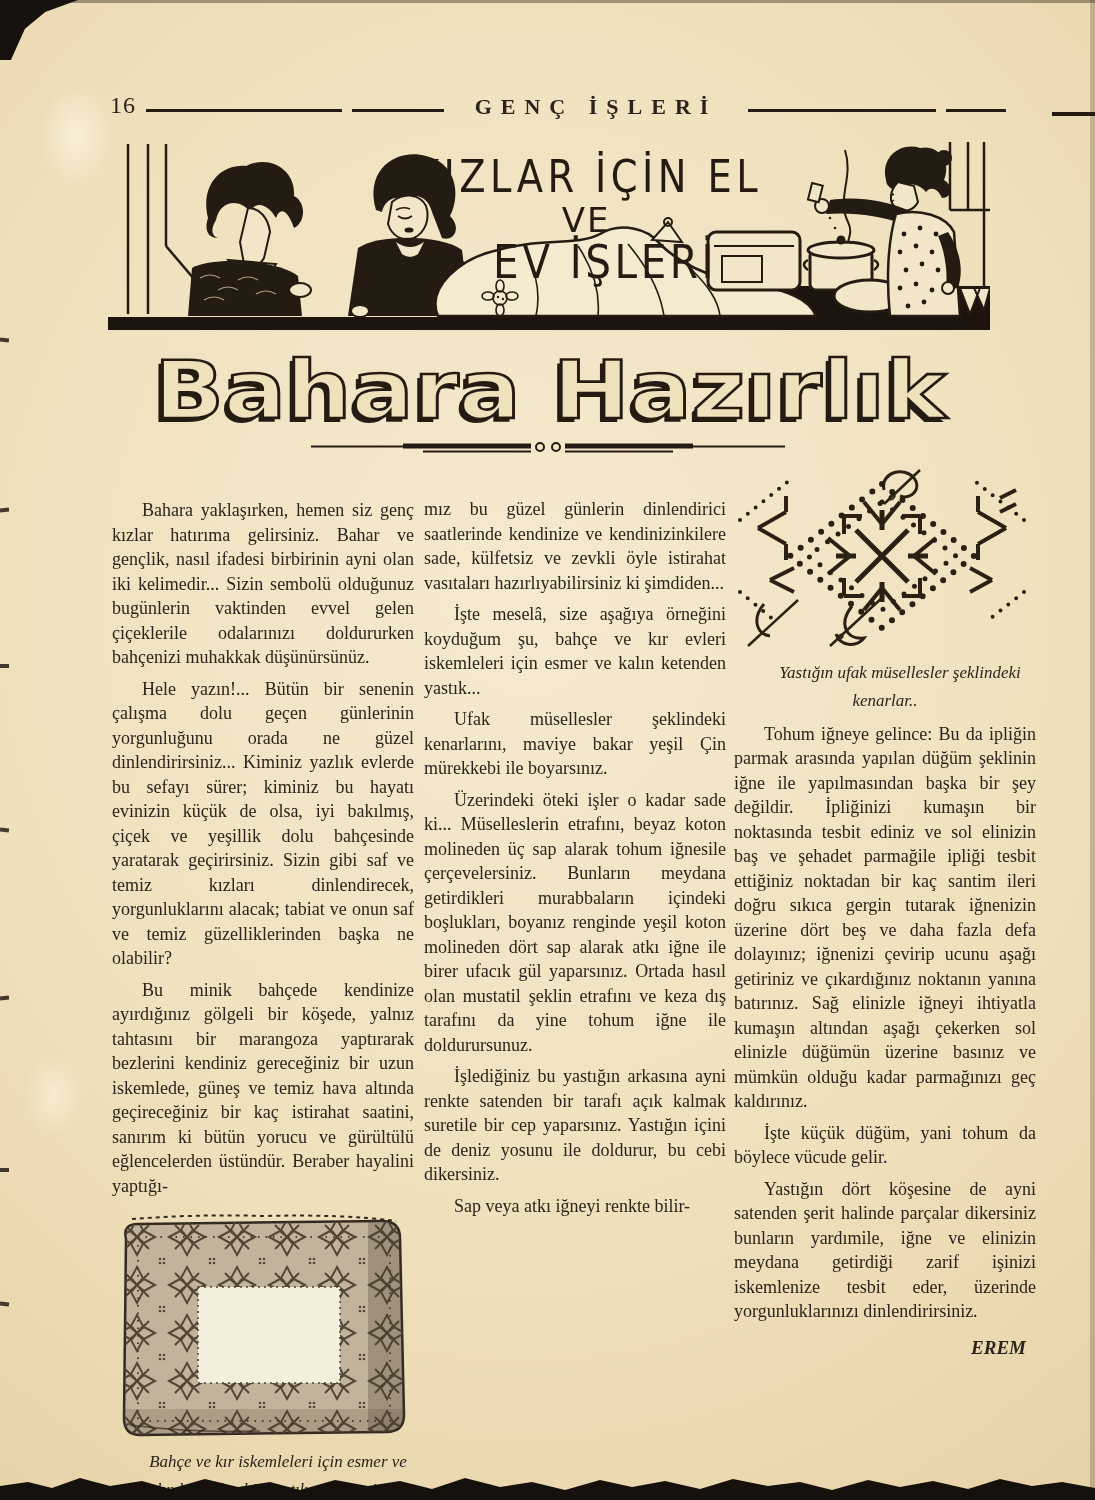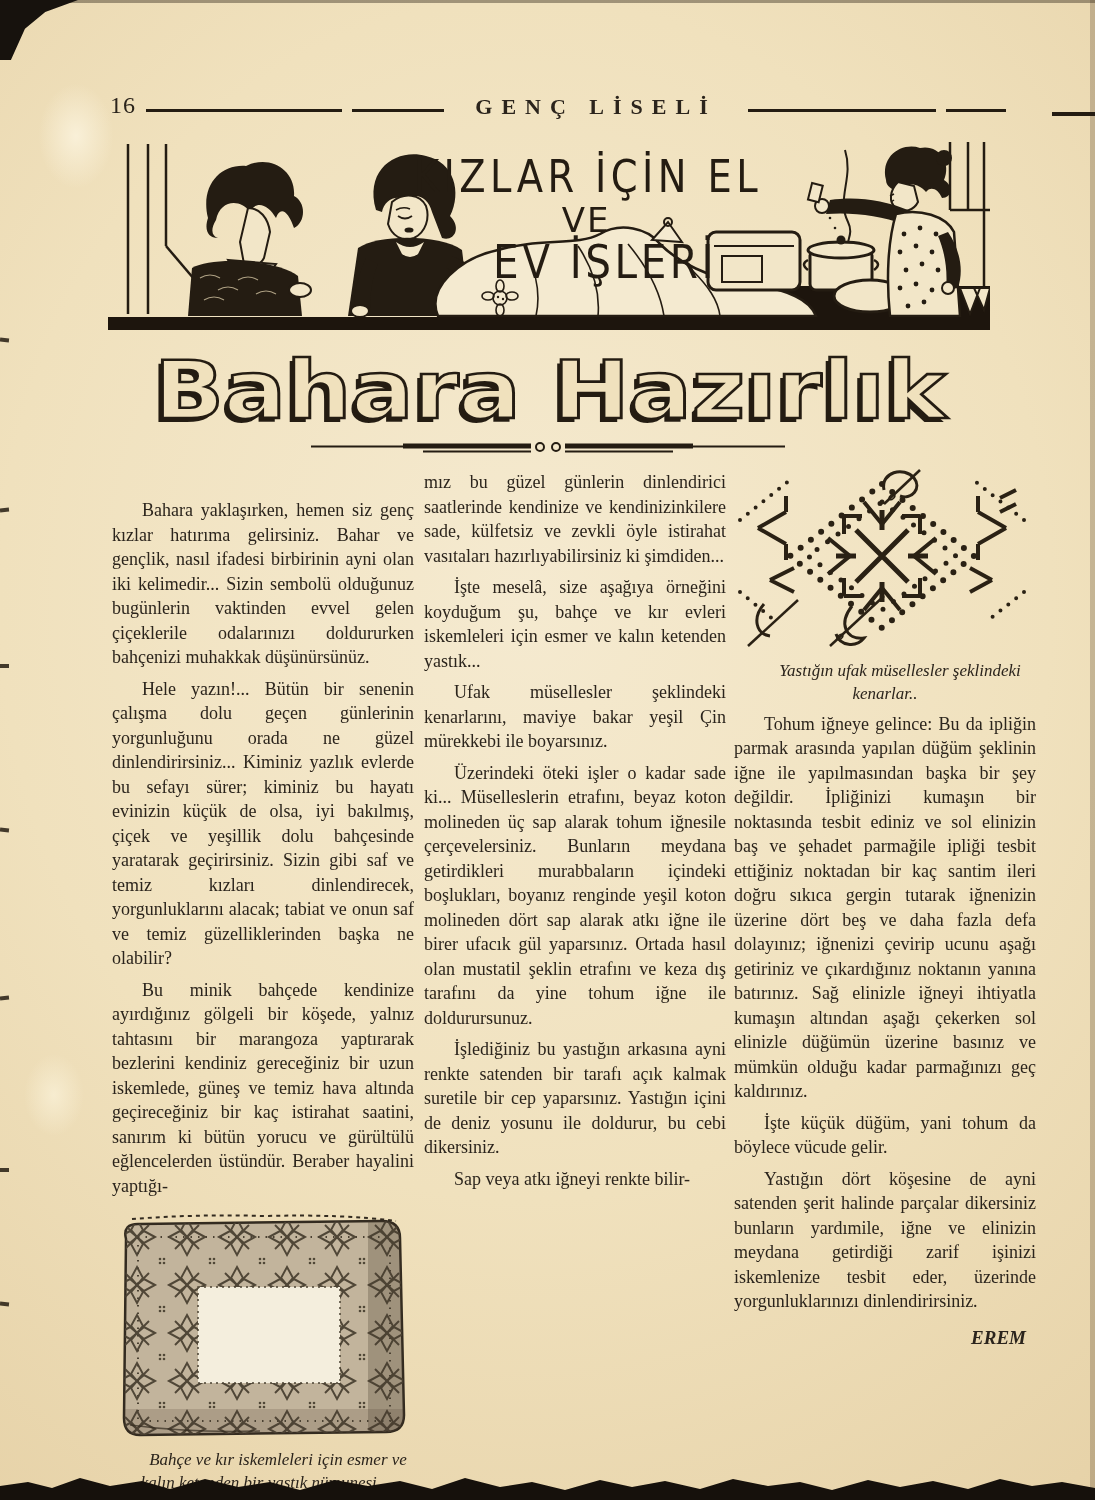--- a/index.html
+++ b/index.html
@@ -22,21 +22,21 @@
   .rule{position:absolute;height:3px;background:#241c12;}
   .masthead{position:absolute;left:448px;top:94px;width:296px;text-align:center;
     font-family:"Liberation Serif",serif;font-weight:bold;font-size:22px;letter-spacing:9px;white-space:nowrap;}
   .header-art{position:absolute;left:108px;top:138px;width:882px;height:194px;}
   .title-wrap{position:absolute;left:138px;top:342px;width:820px;height:104px;}
   .divider{position:absolute;left:293px;top:440px;width:510px;height:16px;}
   .col{position:absolute;top:470px;width:302px;text-align:justify;font-size:18px;line-height:24.5px;}
   .col p{margin:0 0 7px 0;text-indent:30px;}
   .col p.noindent{text-indent:0;}
   .col3{top:468px;}
-  .caption{font-style:italic;text-align:center;font-size:17px;line-height:23px;margin:8px 6px 0 6px;text-indent:0;}
+  .caption{font-style:italic;text-align:center;font-size:17px;line-height:28px;margin:8px 6px 0 6px;text-indent:0;}
   .illus-block{margin-top:8px;}
   .signature{text-align:right;font-weight:bold;font-style:italic;font-size:19px;margin-top:12px;padding-right:10px;}
   .bottom-tear{position:absolute;bottom:0;left:0;}
   svg text{font-family:"DejaVu Sans",sans-serif;}
 </style>
 </head>
 <body>
 
 <div class="page">
 
@@ -49,21 +49,21 @@
   <div class="nick" style="top:508px;transform:rotate(-5deg)"></div>
   <div class="nick" style="top:664px;"></div>
   <div class="nick" style="top:828px;transform:rotate(7deg)"></div>
   <div class="nick" style="top:996px;transform:rotate(-6deg)"></div>
   <div class="nick" style="top:1168px;"></div>
   <div class="nick" style="top:1302px;transform:rotate(5deg)"></div>
 
   <div class="pageno">16</div>
   <div class="rule" style="left:146px;top:109px;width:196px;"></div>
   <div class="rule" style="left:352px;top:109px;width:92px;"></div>
-  <div class="masthead">GENÇ LİSELİ</div>
+  <div class="masthead">GENÇ İŞLERİ</div>
   <div class="rule" style="left:748px;top:109px;width:188px;"></div>
   <div class="rule" style="left:946px;top:109px;width:60px;"></div>
   <div class="rule" style="left:1052px;top:112px;width:43px;height:4px;"></div>
 
   <svg class="header-art" viewBox="0 0 882 194">
     <g stroke="#241c12" fill="none" stroke-width="2.5">
       <line x1="20" y1="6" x2="20" y2="176"></line>
       <line x1="40" y1="6" x2="40" y2="176"></line>
       <line x1="58" y1="6" x2="58" y2="108"></line>
       <line x1="58" y1="108" x2="92" y2="148"></line>
@@ -224,21 +224,21 @@
         <rect x="8" y="196" width="288" height="28" fill="rgba(70,58,42,.18)"></rect>
       </g>
       <rect x="26" y="24" width="252" height="184" fill="none" stroke="#4a4132" stroke-width="2" stroke-dasharray="1.5 6"></rect>
       <rect x="86" y="74" width="142" height="96" fill="#f4eedd" stroke="#4a4132" stroke-width="1.5" stroke-dasharray="2 4"></rect>
       <path d="M20,6 q64,-5 132,-3 q78,-2 132,5" fill="none" stroke="#332b20" stroke-width="2" stroke-dasharray="4 4"></path>
       <path d="M18,212 q60,8 130,6" fill="none" stroke="#332b20" stroke-width="1.5" opacity=".7"></path>
     </svg>
     <p class="caption">Bahçe ve kır iskemleleri için esmer ve kalın ketenden bir yastık nümunesi..</p>
   </div>
 
-  <div class="col" style="left:424px;">
+  <div class="col" style="left:424px;margin-top:27px;">
     <p class="noindent">mız bu güzel günlerin dinlendirici saatlerinde kendinize ve kendinizinkilere sade, külfetsiz ve zevkli öyle istirahat vasıtaları hazırlıyabilirsiniz ki şimdiden...</p>
     <p>İşte meselâ, size aşağıya örneğini koyduğum şu, bahçe ve kır evleri iskemleleri için esmer ve kalın ketenden yastık...</p>
     <p>Ufak müsellesler şeklindeki kenarlarını, maviye bakar yeşil Çin mürekkebi ile boyarsınız.</p>
     <p>Üzerindeki öteki işler o kadar sade ki... Müselleslerin etrafını, beyaz koton molineden üç sap alarak tohum iğnesile çerçevelersiniz. Bunların meydana getirdikleri murabbaların içindeki boşlukları, boyanız renginde yeşil koton molineden dört sap alarak atkı iğne ile birer ufacık gül yaparsınız. Ortada hasıl olan mustatil şeklin etrafını ve keza dış tarafını da yine tohum iğne ile doldurursunuz.</p>
     <p>İşlediğiniz bu yastığın arkasına ayni renkte satenden bir tarafı açık kalmak suretile bir cep yaparsınız. Yastığın içini de deniz yosunu ile doldurur, bu cebi dikersiniz.</p>
     <p>Sap veya atkı iğneyi renkte bilir-</p>
   </div>
 
   <div class="col col3" style="left:734px;">
     <svg width="296" height="182" viewBox="0 0 296 182">

